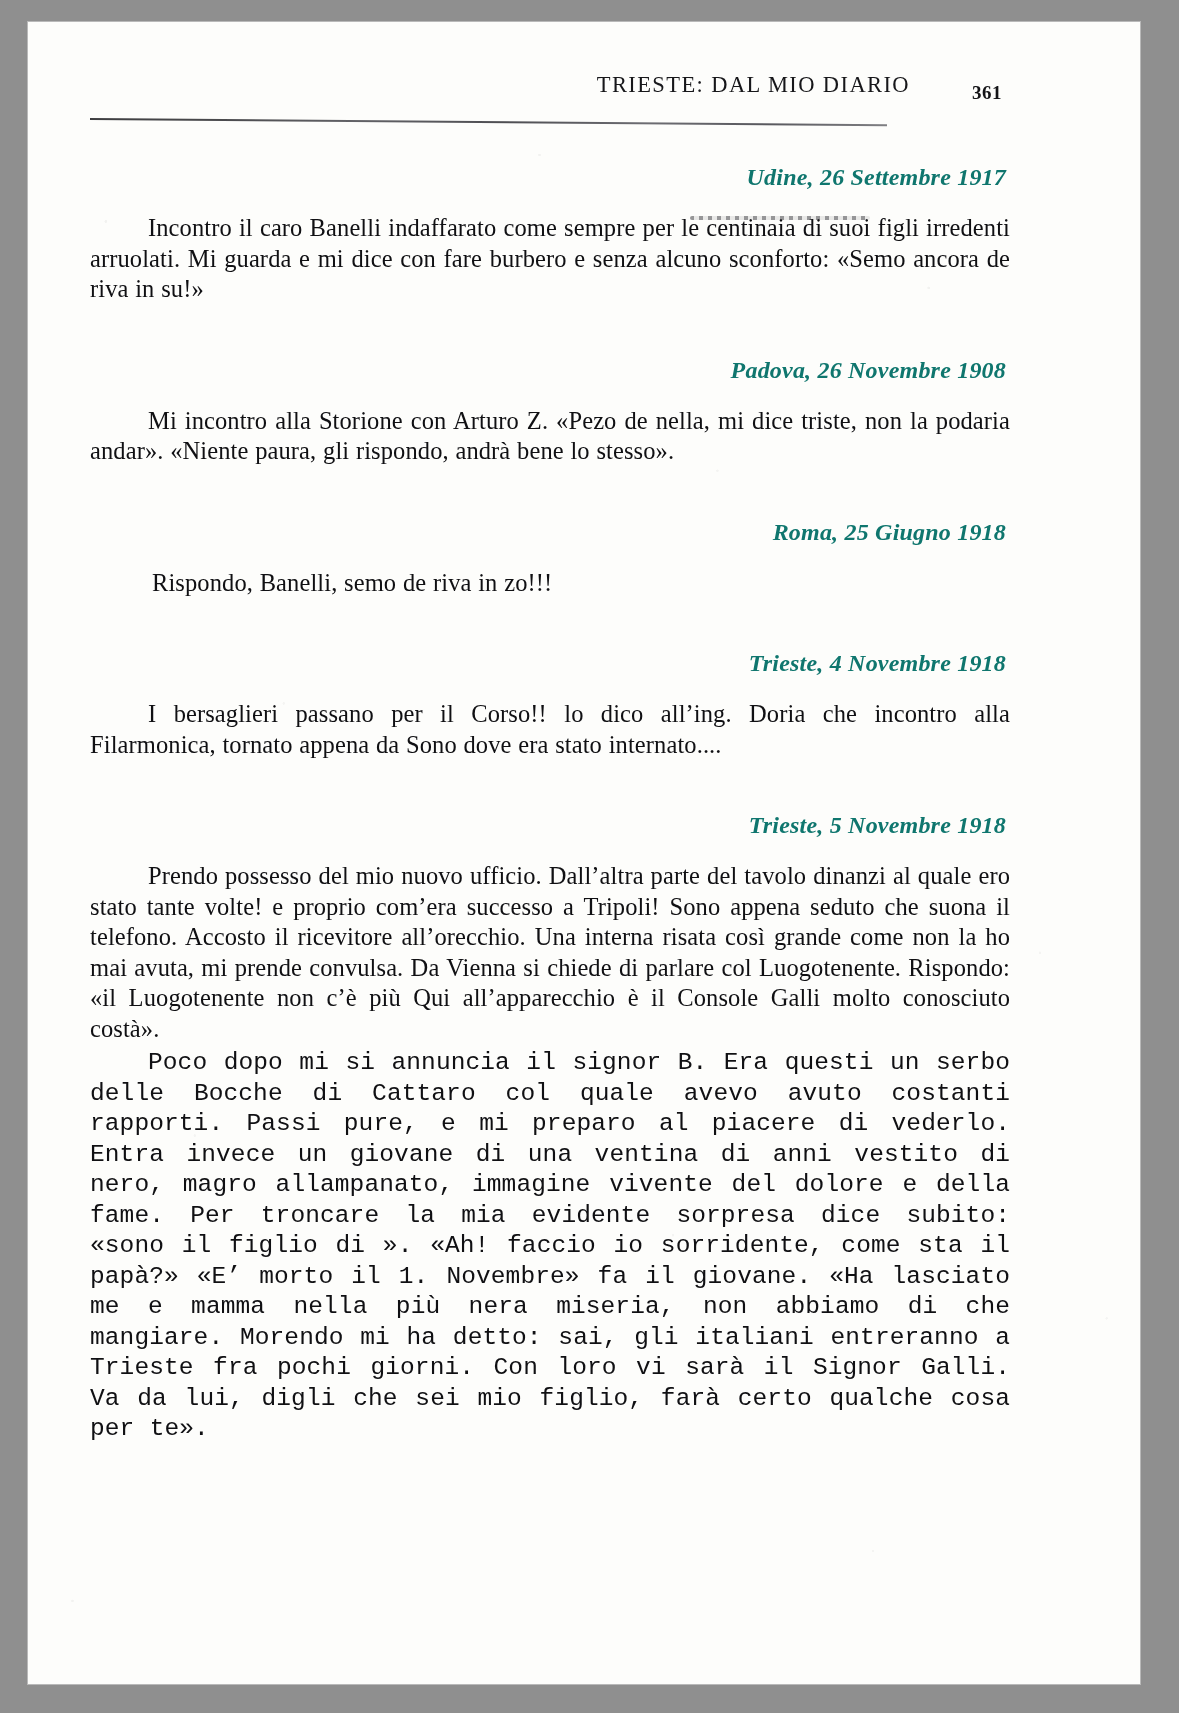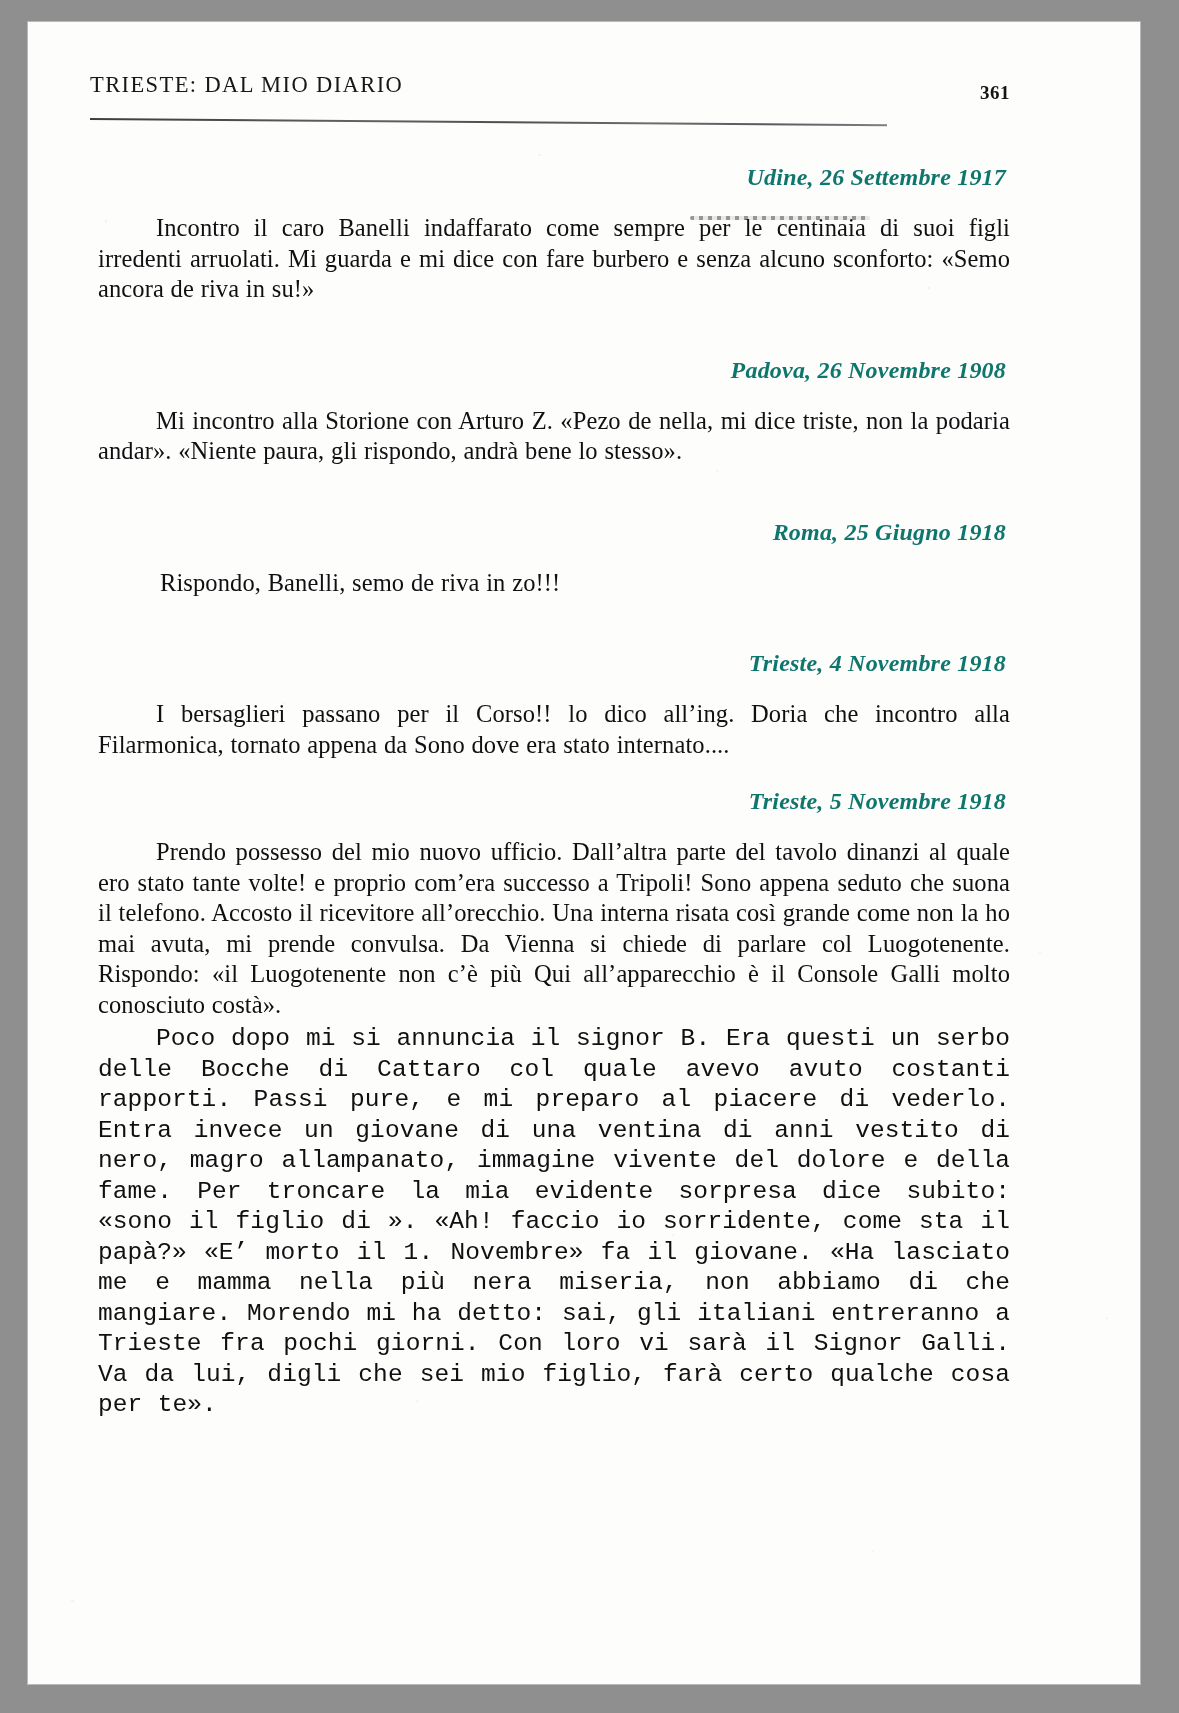--- a/index.html
+++ b/index.html
@@ -55,30 +55,30 @@
   
   .running-head {
     position: relative;
     height: 52px;
   }
   .head-title {
     position: absolute;
     left: 0;
     right: 0;
     top: 0;
-    text-align: left;
+    text-align: right;
     font-size: 22.5px;
     letter-spacing: 1.4px;
     color: #17171a;
     font-family: "Liberation Serif", "DejaVu Serif", serif;
     padding-right: 100px;
   }
   .folio {
     position: absolute;
-    right: 0;
+    right: 8px;
     top: 10px;
     font-size: 19px;
     font-weight: bold;
     color: #141417;
     letter-spacing: .5px;
   }
   .head-rule {
     position: absolute;
     left: 0;
     top: 46px;
@@ -100,33 +100,33 @@
     color: #0f766e;
     letter-spacing: .2px;
     font-family: "Liberation Serif", "DejaVu Serif", serif;
     font-weight: 600;
     padding-right: 4px;
   }
   .dl-1 { margin-top: 40px; }
   .dl-2 { margin-top: 52px; }
   .dl-3 { margin-top: 52px; }
   .dl-4 { margin-top: 52px; }
-  .dl-5 { margin-top: 28px; }
+  .dl-5 { margin-top: 52px; }
 
   .para {
     margin-top: 22px;
     font-size: 24.5px;
     line-height: 30.5px;
     color: #101013;
     text-align: justify;
     text-justify: inter-word;
     letter-spacing: .1px;
     word-spacing: .5px;
   }
-  .para.indent { text-indent: 58px; margin-left: 8px; }
+  .para.indent { text-indent: 58px; }
   .para.tight { margin-top: 4px; font-family: Liberation Mono, monospace; }
 
   
   .smudge {
     position: absolute;
     height: 4px;
     background: repeating-linear-gradient(
       90deg, rgba(40,40,45,.75) 0 4px, rgba(40,40,45,.15) 4px 9px);
     opacity: .65;
     border-radius: 2px;

